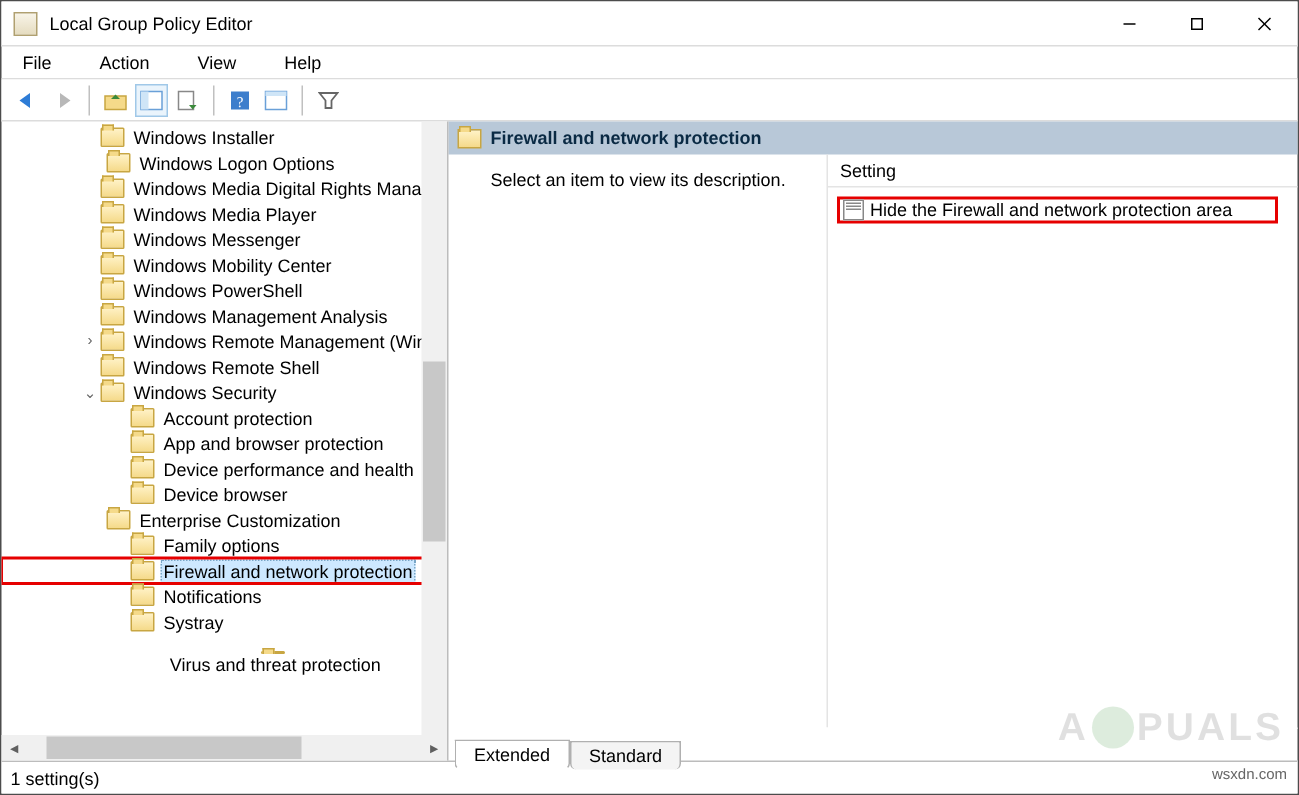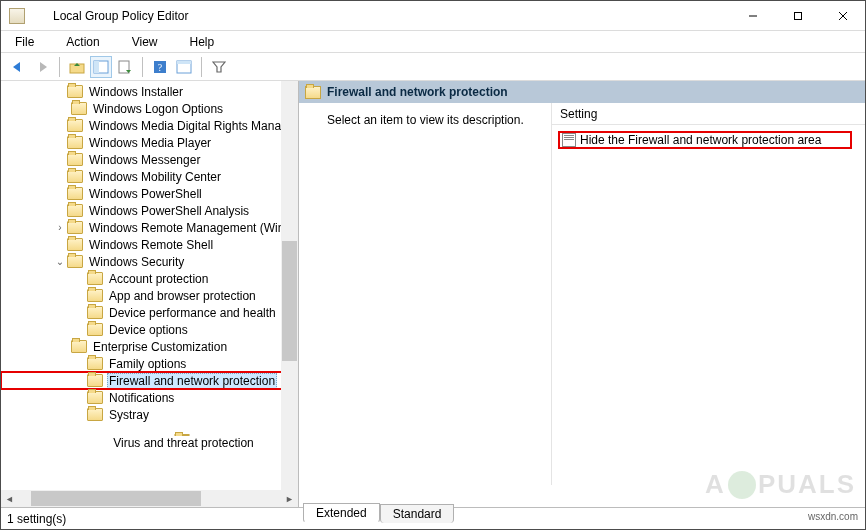--- a/index.html
+++ b/index.html
@@ -1,18 +1,18 @@
 <!DOCTYPE html>
 <html><head>
 <meta charset="utf-8">
 <style>
   * { box-sizing: border-box; margin: 0; padding: 0; }
   body { font-family: "Segoe UI", Tahoma, sans-serif; font-size: 12px; background: #fff; width: 866px; height: 530px; overflow: hidden; position: relative; }
   .window { width: 866px; height: 530px; border: 1px solid #4c4c4c; display: flex; flex-direction: column; background: #fff; }
-  .titlebar { display: flex; align-items: center; height: 30px; background: #fff; border-bottom: 1px solid #dcdcdc; gap: 20px; }
+  .titlebar { display: flex; align-items: center; height: 30px; background: #fff; border-bottom: 1px solid #dcdcdc; }
   .titlebar .app-icon { width: 16px; height: 16px; margin: 0 8px; background: linear-gradient(#f8f4e8,#e5dcc0); border: 1px solid #b0a070; }
   .titlebar .title-text { flex: 1; font-size: 12px; }
   .win-btns { display: flex; height: 100%; }
   .win-btn { width: 45px; display: flex; align-items: center; justify-content: center; font-family: inherit; font-size: 10px; }
   .win-btn svg { display:block; }
   .menubar { display: flex; gap: 16px; padding: 2px 6px; height: 22px; align-items: center; border-bottom: 1px solid #dcdcdc; }
   .menubar span { padding: 2px 8px; }
   .toolbar { display: flex; align-items: center; gap: 2px; height: 28px; padding: 2px 6px; border-bottom: 1px solid #dcdcdc; background:#fff; }
   .toolbar .sep { width: 1px; height: 20px; background: #c0c0c0; margin: 0 4px; }
   .tool-btn { width: 22px; height: 22px; display: flex; align-items: center; justify-content: center; border: 1px solid transparent; }
@@ -40,21 +40,21 @@
   .right-header .fico:before { content:""; position:absolute; top:-3px; left:0; width:6px; height:3px; background:#f5da8a; border:1px solid #c8a642; border-bottom:none; }
   .right-body { flex:1; display:flex; min-height:0;margin-left:20px; }
   .desc-col { width: 232px; padding: 10px 8px; }
   .list-col { flex:1; display:flex; flex-direction:column; border-left:1px solid #e4e4e4; }
   .list-head { height: 22px; border-bottom: 1px solid #e4e4e4; display:flex; align-items:center; padding-left:8px; color:#000; }
   .list-body { flex:1; padding: 6px 6px; }
   .setting-row { display:flex; align-items:center; gap:4px; height:18px; padding:0 2px; border:2px solid #e60000; width: 294px; }
   .setting-row .sico { width:14px; height:14px; border:1px solid #888; background:#fff; display:flex; flex-direction:column; gap:1px; padding:1px; }
   .setting-row .sico i { display:block; height:1px; background:#888; }
   .tabs-row { height: 22px; display:flex; align-items:flex-end; padding-left:4px; gap:0; border-top:1px solid #fff; }
-  .tab { padding: 2px 12px; border:1px solid #b0b0b0; border-bottom:none; background:#fff; font-size:12px; border-radius: 0 0 4px 4px; position:relative; top:16px; }
+  .tab { padding: 2px 12px; border:1px solid #b0b0b0; border-bottom:none; background:#fff; font-size:12px; border-radius: 0 0 4px 4px; position:relative; top:6px; }
   .tab:not(.active){ background:#f4f4f4; }
   .tab.active { border-bottom:1px solid #fff; }
   .statusbar { height: 22px; border-top: 1px solid #bcbcbc; display:flex; align-items:center; padding-left:6px; background:#fff; }
   .watermark { position:absolute; right:10px; bottom:30px; font-size:26px; font-weight:700; letter-spacing:2px; color:rgba(0,0,0,0.12); pointer-events:none; display:flex; align-items:center; gap:2px;}
   .watermark .face { width:28px; height:28px; border-radius:50%; background:rgba(120,180,120,0.25); display:inline-block; }
   .wsx { position:absolute; right:8px; bottom:8px; font-size:10px; color:#666; }
 </style>
 </head>
 <body>
 
@@ -176,21 +176,21 @@
             <span class="lbl">Windows Mobility Center</span>
           </div>
           <div class="tree-item" style="padding-left: 52px;">
             <span class="expander empty">›</span>
             <span class="fico"></span>
             <span class="lbl">Windows PowerShell</span>
           </div>
           <div class="tree-item" style="padding-left: 52px;">
             <span class="expander empty">›</span>
             <span class="fico"></span>
-            <span class="lbl">Windows PowerShell Analysis</span>
+            <span class="lbl">Windows Management Analysis</span>
           </div>
           <div class="tree-item" style="padding-left: 52px;">
             <span class="expander">›</span>
             <span class="fico"></span>
             <span class="lbl">Windows Remote Management (Winl</span>
           </div>
           <div class="tree-item" style="padding-left: 52px;">
             <span class="expander empty">›</span>
             <span class="fico"></span>
             <span class="lbl">Windows Remote Shell</span>
@@ -211,21 +211,21 @@
             <span class="lbl">App and browser protection</span>
           </div>
           <div class="tree-item" style="padding-left: 72px;">
             <span class="expander empty">›</span>
             <span class="fico"></span>
             <span class="lbl">Device performance and health</span>
           </div>
           <div class="tree-item" style="padding-left: 72px;">
             <span class="expander empty">›</span>
             <span class="fico"></span>
-            <span class="lbl">Device options</span>
+            <span class="lbl">Device browser</span>
           </div>
           <div class="tree-item" style="padding-left: 56px;">
             <span class="expander empty">›</span>
             <span class="fico"></span>
             <span class="lbl">Enterprise Customization</span>
           </div>
           <div class="tree-item" style="padding-left: 72px;">
             <span class="expander empty">›</span>
             <span class="fico"></span>
             <span class="lbl">Family options</span>

